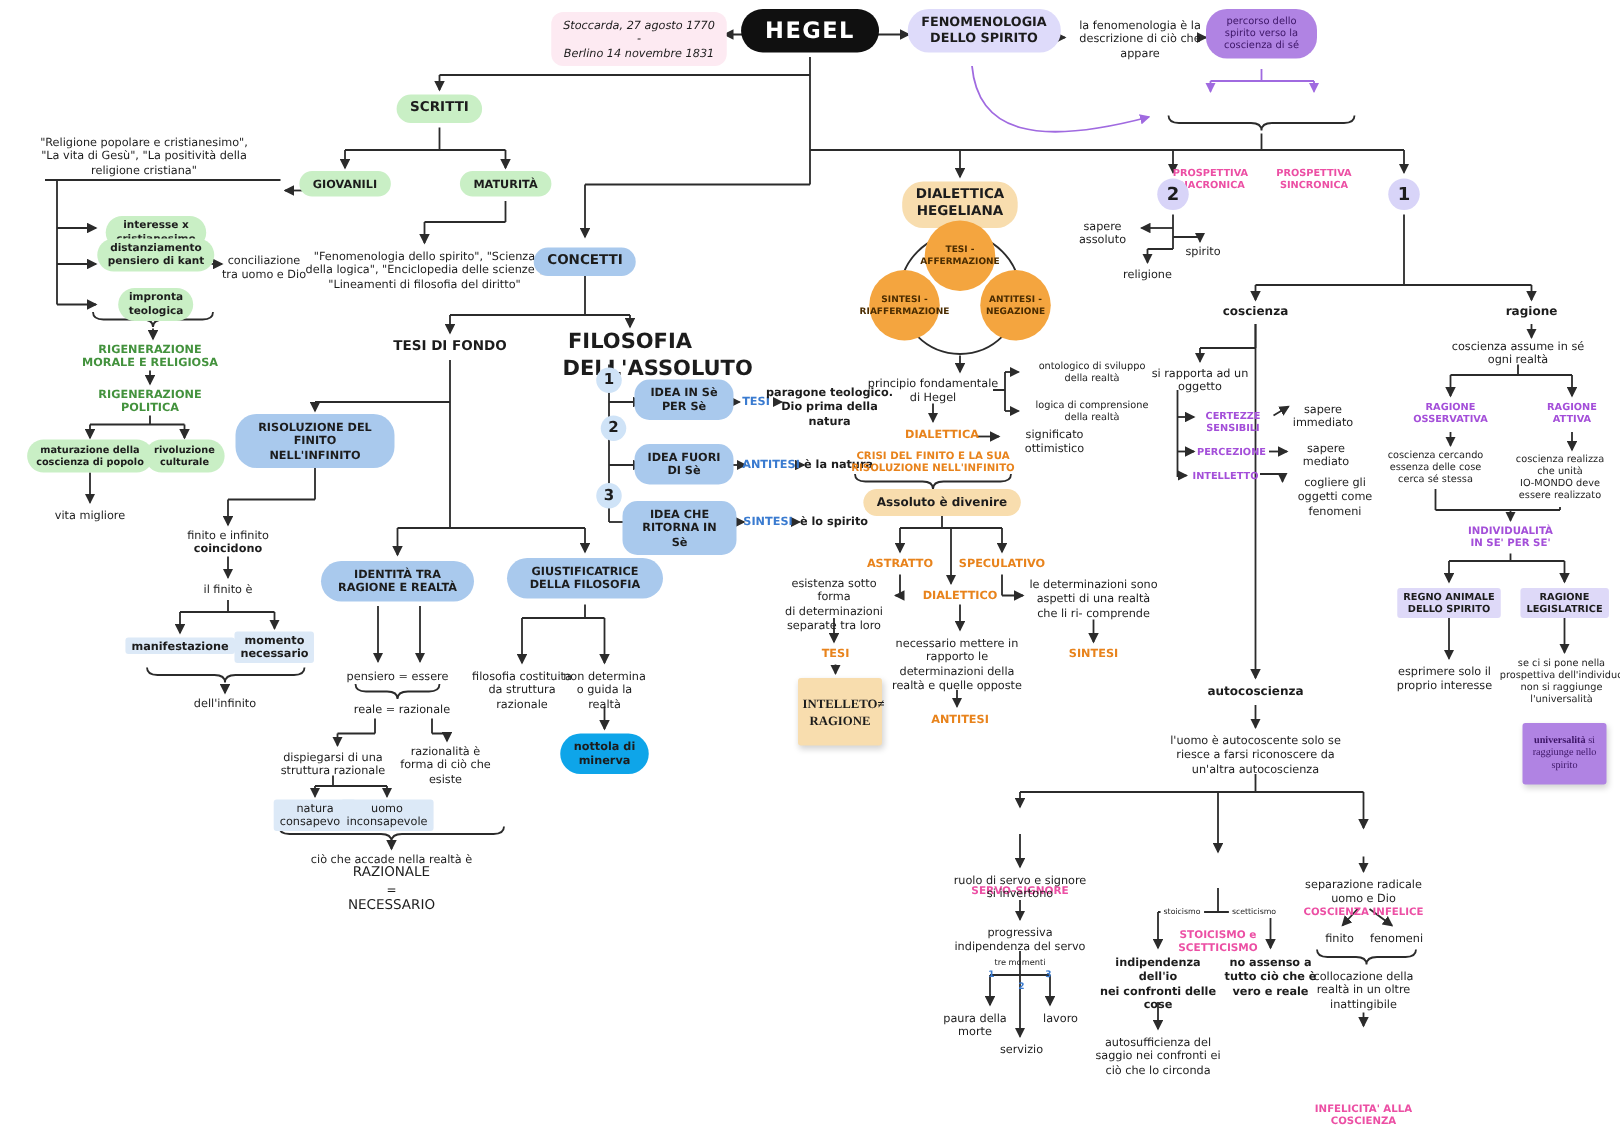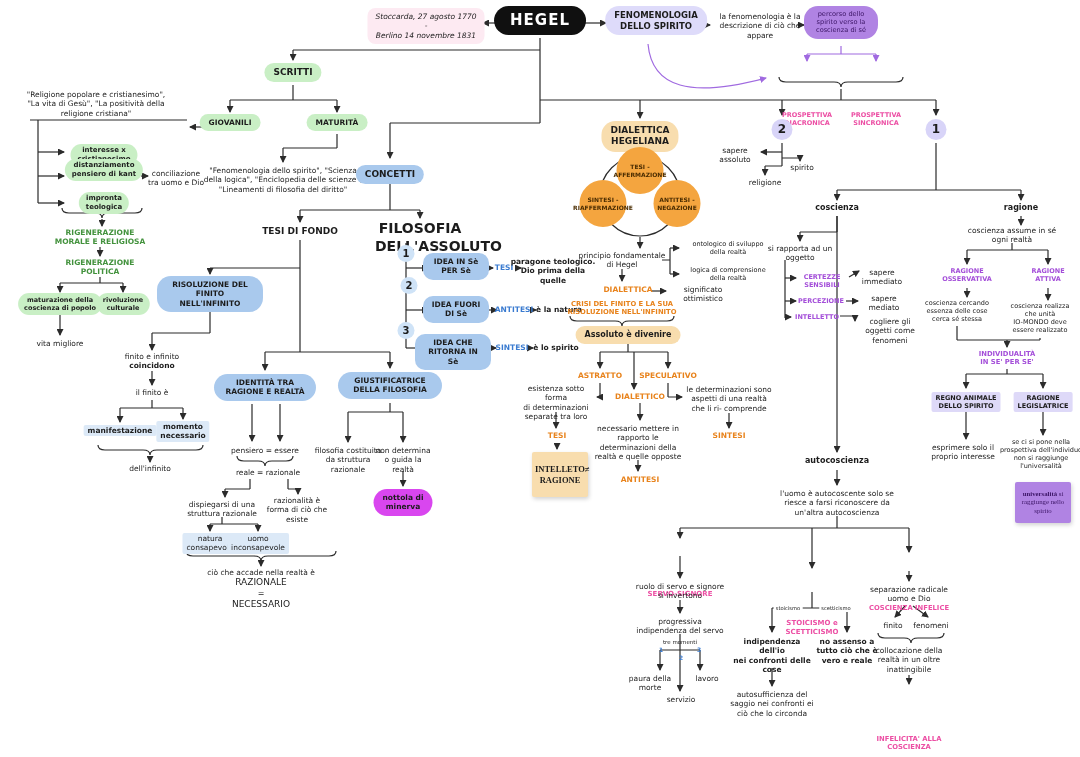--- a/index.html
+++ b/index.html
@@ -276,35 +276,35 @@
 <div class="n" style="left:261px;top:568px;width:130px"><span>ciò che accade nella realtà è</span><span style="display:block;font-size:9px">RAZIONALE</span><span style="display:block;font-size:8px">=</span><span style="display:block;font-size:9px">NECESSARIO</span></div>
 
 <div class="n pill bluepill" style="left:390px;top:372px;width:86px">GIUSTIFICATRICE
 DELLA FILOSOFIA</div>
 <div class="n" style="left:348px;top:446px;width:70px">filosofia costituita
 da struttura
 razionale</div>
 <div class="n" style="left:403px;top:446px;width:62px">non determina
 o guida la
 realtà</div>
-<div class="n pill" style="left:403px;top:489px;background:#d946ef">nottola di
+<div class="n pill" style="left:403px;top:489px;background:#0ea5e9">nottola di
 minerva</div>
 
 <div class="n num" style="left:406px;top:245px">1</div>
 <div class="n num" style="left:409px;top:277px">2</div>
 <div class="n num" style="left:406px;top:322px">3</div>
 <div class="n ideabox" style="left:456px;top:253px;width:52px">IDEA IN Sè
 PER Sè</div>
 <div class="n ideabox" style="left:456px;top:296px;width:52px">IDEA FUORI
 DI Sè</div>
 <div class="n ideabox" style="left:453px;top:334px;width:62px">IDEA CHE
 RITORNA IN Sè</div>
 <div class="n bluet" style="left:504px;top:263px">TESI</div>
 <div class="n b" style="left:553px;top:257px;width:85px">paragone teologico.
-Dio prima della quelle</div>
+Dio prima della natura</div>
 <div class="n bluet" style="left:514px;top:305px">ANTITESI</div>
 <div class="n b" style="left:559px;top:305px">è la natura</div>
 <div class="n bluet" style="left:512px;top:343px">SINTESI</div>
 <div class="n b" style="left:556px;top:343px">è lo spirito</div>
 
 <div class="n pill tanpill" style="left:640px;top:121px;font-size:9px">DIALETTICA
 HEGELIANA</div>
 <div class="n ocircle" style="left:640px;top:147px">TESI -
 AFFERMAZIONE</div>
 <div class="n ocircle" style="left:603px;top:180px">SINTESI -

